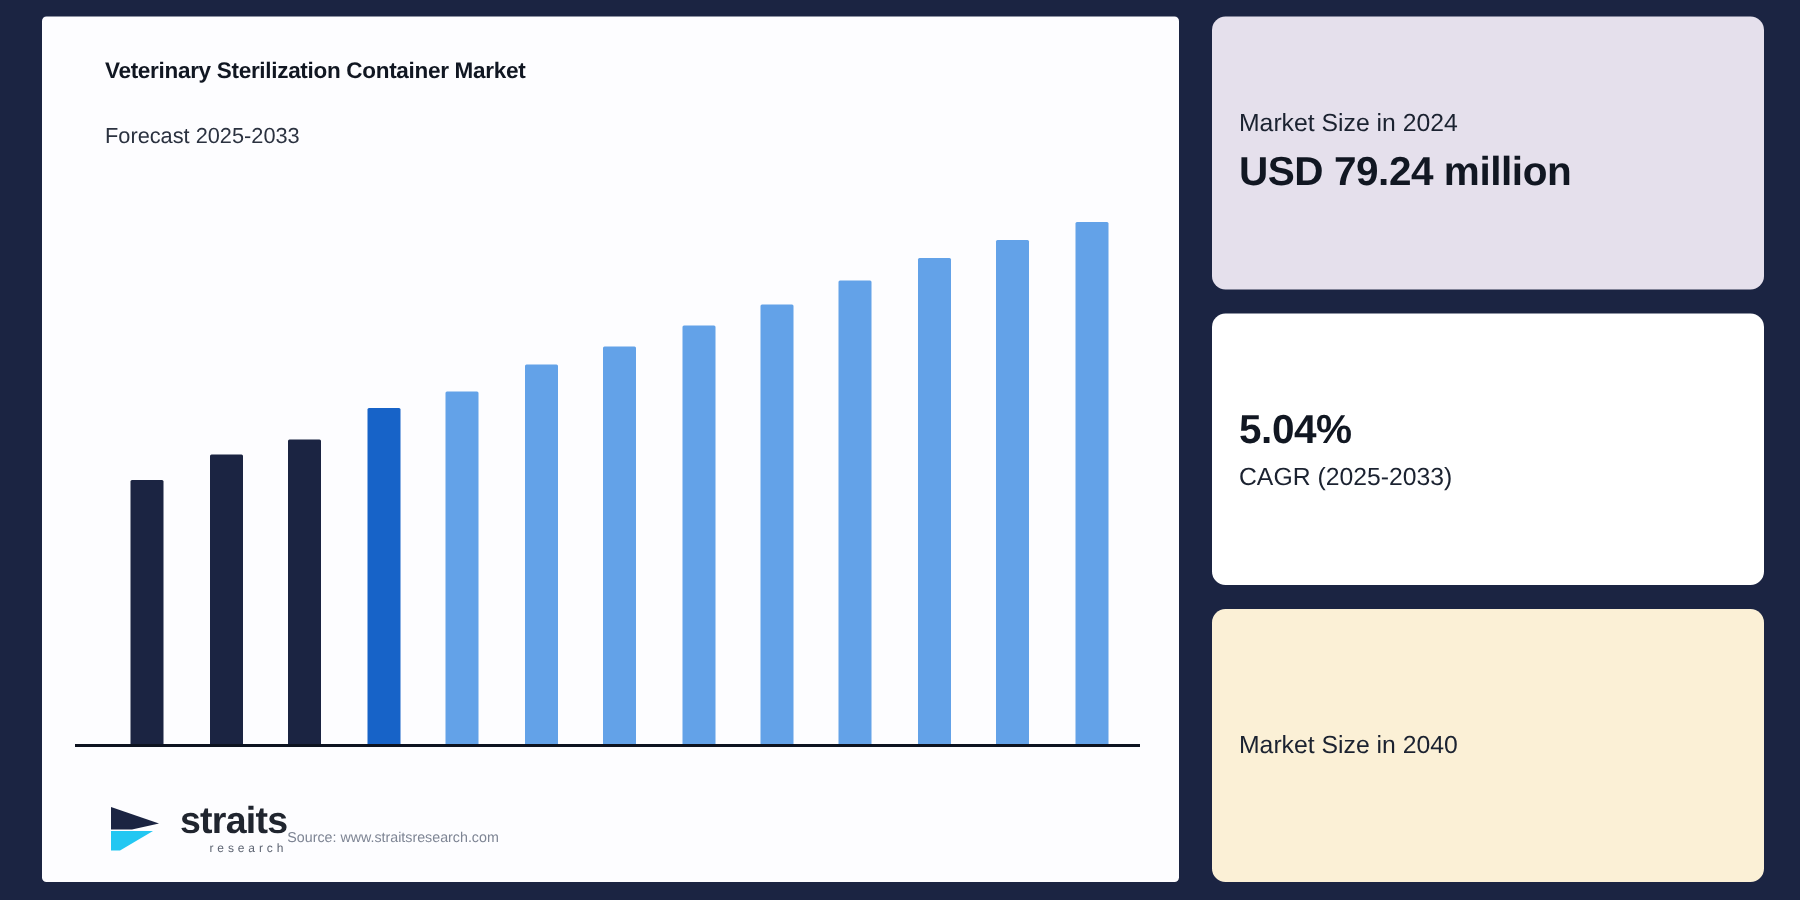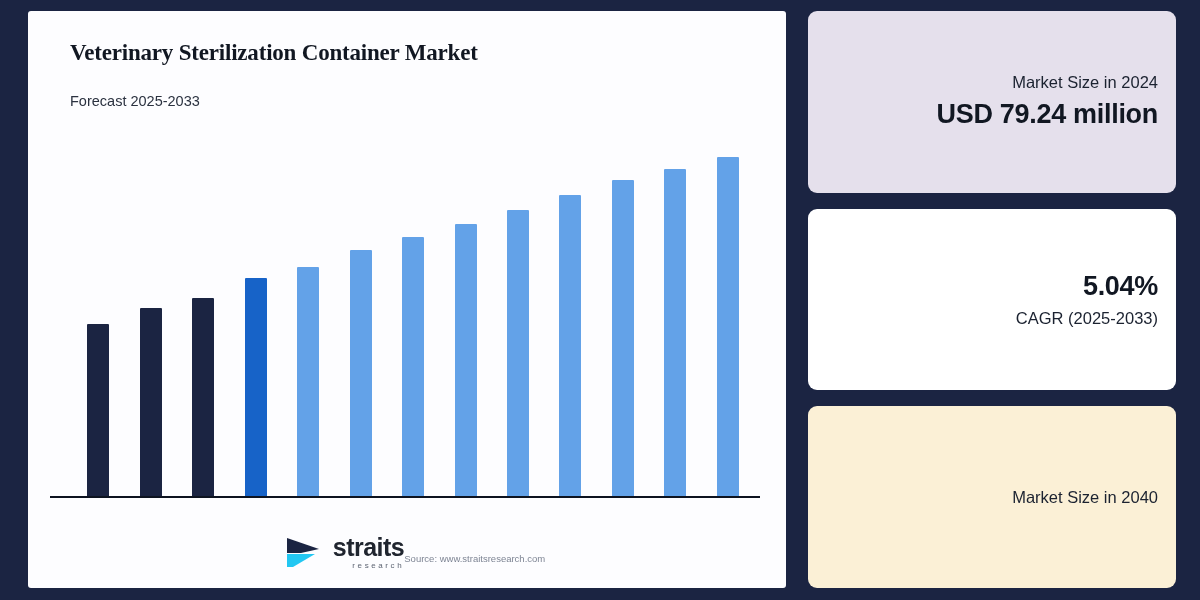--- a/index.html
+++ b/index.html
@@ -33,27 +33,26 @@
     position: relative;
     width: 758px;
     background: #fdfdff;
     border-radius: 3px;
     padding: 28px 26px 16px 22px;
     display: flex;
     flex-direction: column;
   }
 
   .chart-title {
-    font-size: 23px;
+    font-size: 15px;
     font-weight: bold;
     color: #111722;
     letter-spacing: -0.2px;
     line-height: 1.2;
     padding-left: 20px;
-    font-family: Liberation Serif, serif;
   }
 
   .chart-subtitle {
     margin-top: 26px;
     font-size: 14.5px;
     color: #2b3240;
     font-weight: 400;
     padding-left: 20px;
   }
 
@@ -132,21 +131,21 @@
   }
 
   
   .chart-footer {
     position: absolute;
     left: 44px;
     right: 28px;
     bottom: 18px;
     display: flex;
     align-items: flex-end;
-    justify-content: center;
+    justify-content: flex-start;
   }
 
   .logo {
     display: flex;
     align-items: center;
     gap: 8px;
   }
 
   .logo-mark {
     width: 40px;
@@ -187,21 +186,21 @@
     display: flex;
     flex-direction: column;
     gap: 16px;
   }
 
   .card {
     flex: 1 1 0;
     border-radius: 9px;
     display: flex;
     flex-direction: column;
-    align-items: flex-end;
+    align-items: flex-start;
     justify-content: center;
     gap: 7px;
     padding: 26px 18px;
     text-align: center;
   }
 
   .card-label {
     font-size: 16.5px;
     color: #1b2230;
     font-weight: 400;

